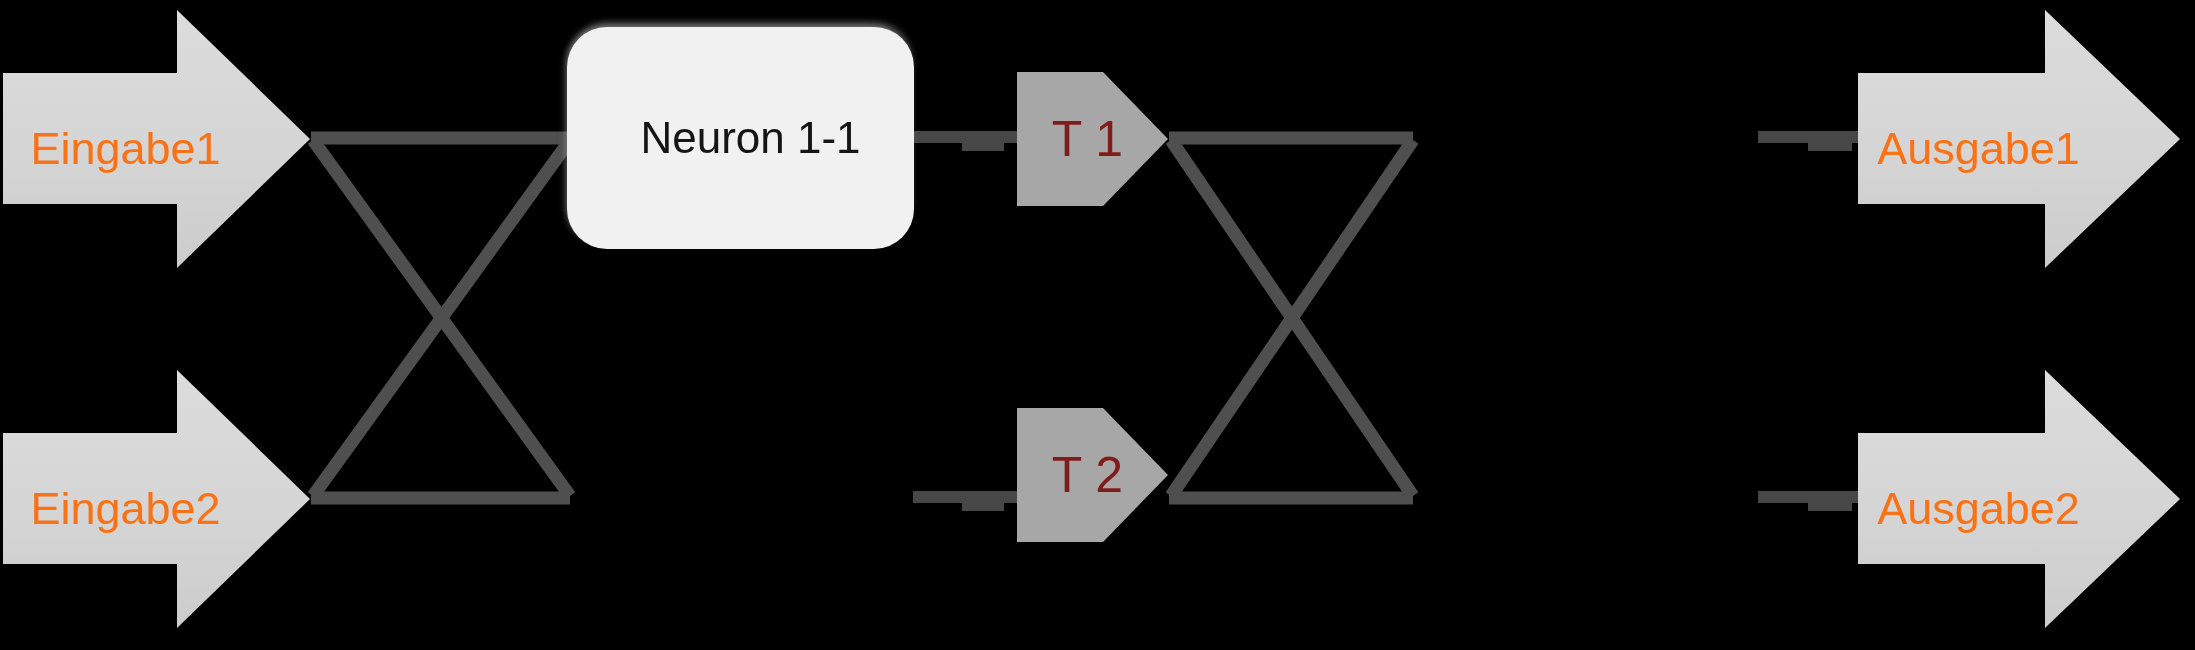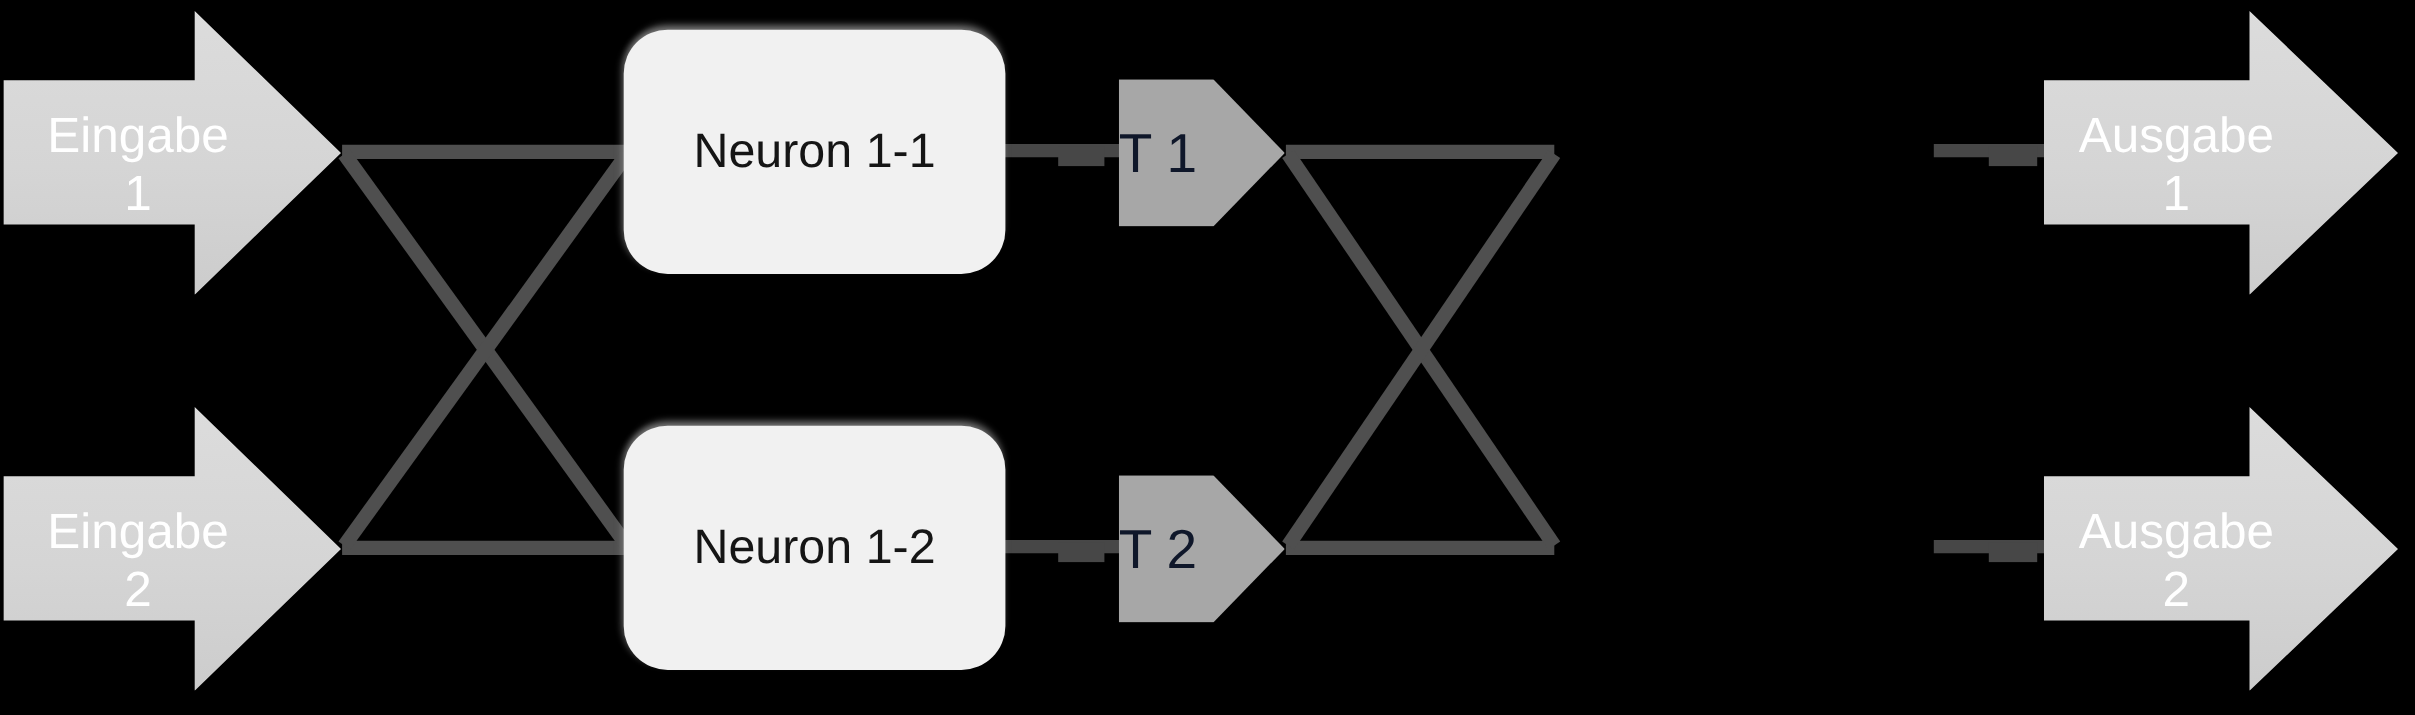--- a/index.html
+++ b/index.html
@@ -17,45 +17,46 @@
     color: #151515;
   }
   .wires {
     position: absolute;
     left: 0;
     top: 0;
   }
   .node {
     position: absolute;
     box-sizing: border-box;
+    padding-left: 20px;
   }
   
   .io-arrow {
     background: linear-gradient(180deg, #dcdcdc 0%, #d5d5d5 55%, #cccccc 100%);
   }
   .io-arrow.in {
     width: 307px;
     height: 258px;
     clip-path: polygon(0px 63px, 174px 63px, 174px 0px, 307px 129px, 174px 258px, 174px 194px, 0px 194px);
   }
   .io-arrow.out {
     width: 322px;
     height: 258px;
     clip-path: polygon(0px 63px, 187px 63px, 187px 0px, 322px 129px, 187px 258px, 187px 194px, 0px 194px);
   }
   .io-label {
     position: absolute;
     display: flex;
-    flex-direction: column;
+    flex-direction: row;
     align-items: center;
     justify-content: center;
     font-size: 45px;
     line-height: 53px;
     text-align: center;
-    color: #ffffff;
+    color: #f97316;
   }
   .io-label.in  { left: 13px;  top: 73px; width: 225px; height: 131px; }
   .io-label.out { left: 1866px; top: 73px; width: 225px; height: 131px; text-align: center; }
   
   .neuron {
     width: 347px;
     height: 222px;
     background: #f1f1f1;
     border-radius: 40px;
     box-shadow: 0 -7px 7px -3px rgba(140,140,140,0.75), -5px -2px 6px -3px rgba(150,150,150,0.5);
@@ -66,23 +67,24 @@
     color: #151515;
   }
   
   .transfer {
     width: 151px;
     height: 134px;
     background: #a7a7a7;
     clip-path: polygon(0px 0px, 86px 0px, 151px 67px, 86px 134px, 0px 134px);
     display: flex;
     align-items: center;
+    justify-content: center;
     padding-right: 30px;
     font-size: 50px;
-    color: #0f172a;
+    color: #7f1d1d;
   }
   .plain-text { white-space: pre; }
 </style>
 </head>
 <body>
 
 <div class="canvas">
 
   <svg class="wires" width="2195" height="650" viewBox="0 0 2195 650">
     <g stroke="#4f4f4f" stroke-width="13" fill="none">
@@ -121,28 +123,25 @@
 
   <div class="node io-arrow in" style="left:3px; top:370px;"></div>
   <div class="io-label in" style="top:443px;">
     <span class="plain-text">Eingabe</span>
     <span class="plain-text">2</span>
   </div>
 
   <div class="node neuron" style="left:567px; top:27px;">
     <span>Neuron 1-1</span>
   </div>
-  <div class="node neuron" style="left:567px; top:387px;">
-    <span>Neuron 1-2</span>
-  </div>
 
   <div class="node transfer" style="left:1017px; top:72px;">
     <span>T 1</span>
   </div>
-  <div class="node transfer" style="left:1017px; top:432px;">
+  <div class="node transfer" style="left:1017px; top:408px;">
     <span>T 2</span>
   </div>
 
 
   <div class="node io-arrow out" style="left:1858px; top:10px;"></div>
   <div class="io-label out" style="top:83px;">
     <span class="plain-text">Ausgabe</span>
     <span class="plain-text">1</span>
   </div>
 

